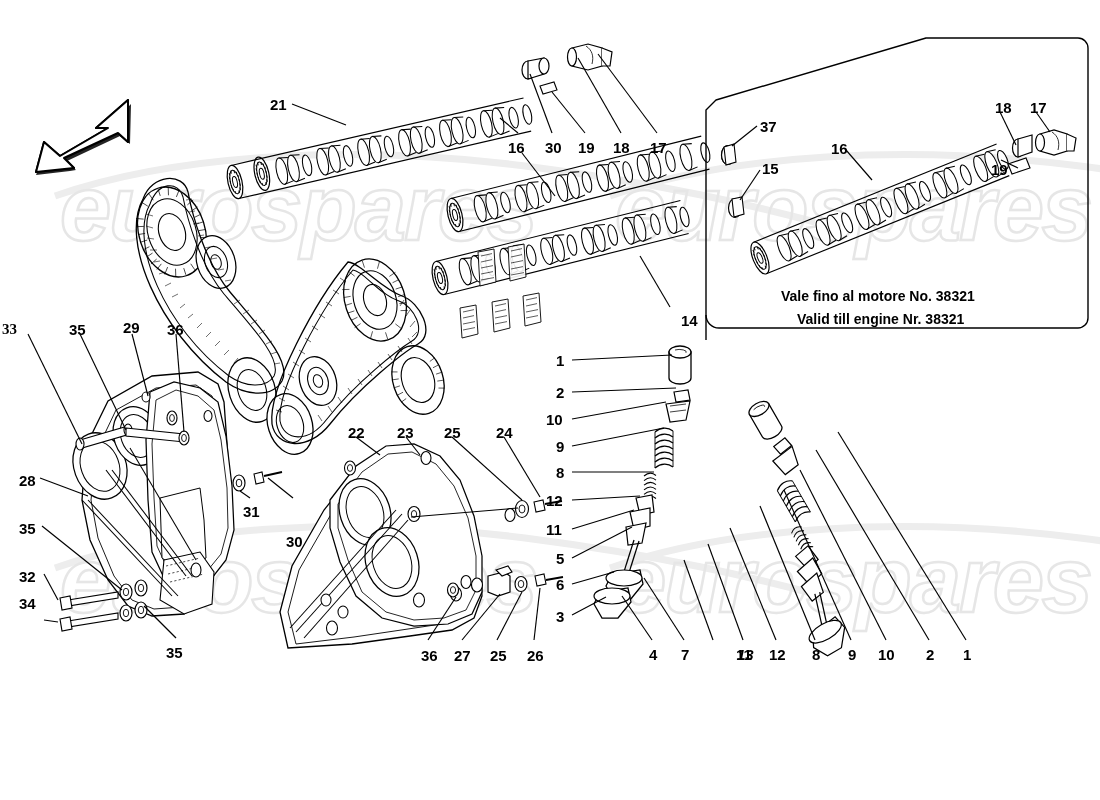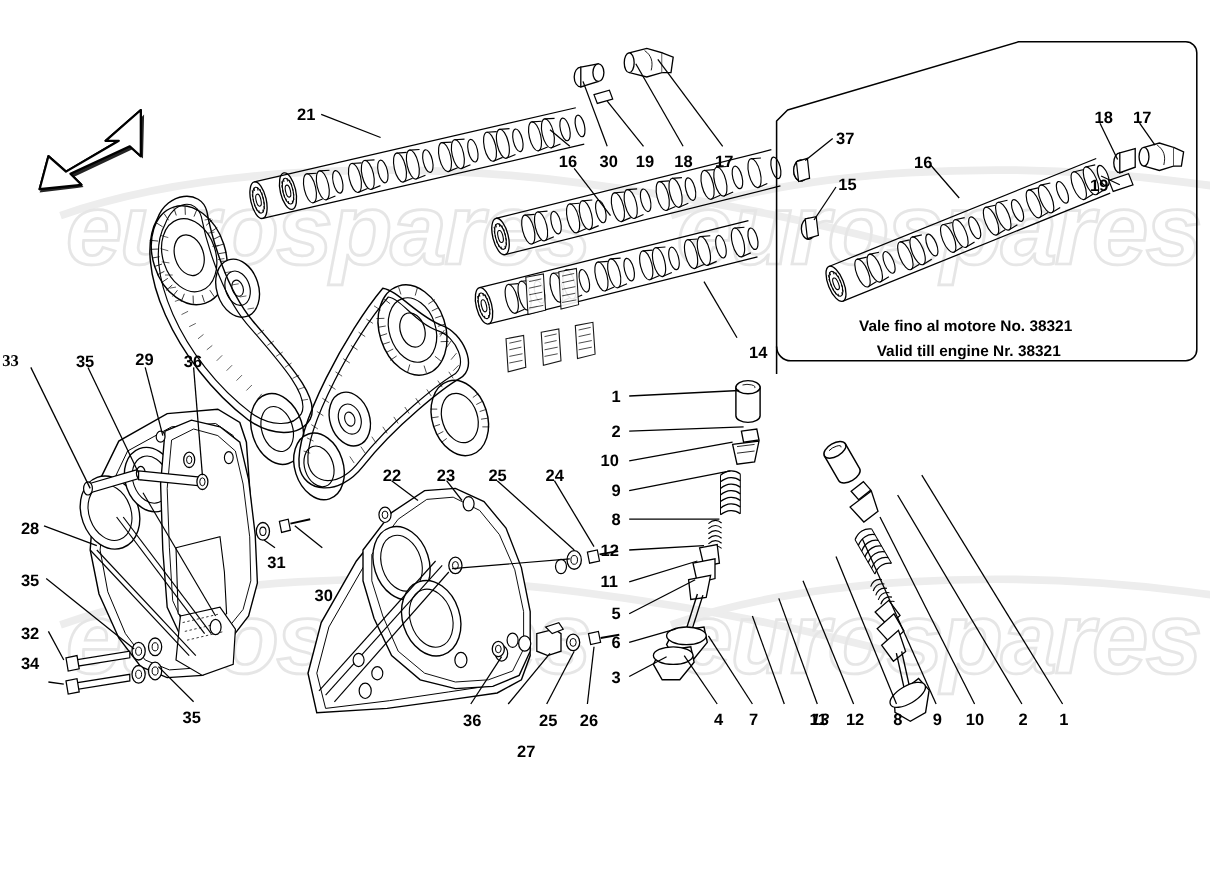--- a/index.html
+++ b/index.html
@@ -707,21 +707,21 @@
     <span class="lbl" style="left:19px;top:596px;">34</span>
     <span class="lbl" style="left:166px;top:645px;">35</span>
     <span class="lbl" style="left:243px;top:504px;">31</span>
     <span class="lbl" style="left:286px;top:504px;margin-top:30px;">30</span>
 
     <span class="lbl" style="left:348px;top:425px;">22</span>
     <span class="lbl" style="left:397px;top:425px;">23</span>
     <span class="lbl" style="left:444px;top:425px;">25</span>
     <span class="lbl" style="left:496px;top:425px;">24</span>
     <span class="lbl" style="left:421px;top:648px;">36</span>
-    <span class="lbl" style="left:470px;top:648px;margin-top:28px;">27</span>
+    <span class="lbl" style="left:454px;top:648px;">27</span>
     <span class="lbl" style="left:490px;top:648px;">25</span>
     <span class="lbl" style="left:527px;top:648px;">26</span>
 
     <span class="lbl" style="left:556px;top:353px;">1</span>
     <span class="lbl" style="left:556px;top:385px;">2</span>
     <span class="lbl" style="left:546px;top:412px;">10</span>
     <span class="lbl" style="left:556px;top:439px;">9</span>
     <span class="lbl" style="left:556px;top:465px;">8</span>
     <span class="lbl" style="left:546px;top:493px;">12</span>
     <span class="lbl" style="left:546px;top:522px;">11</span>

